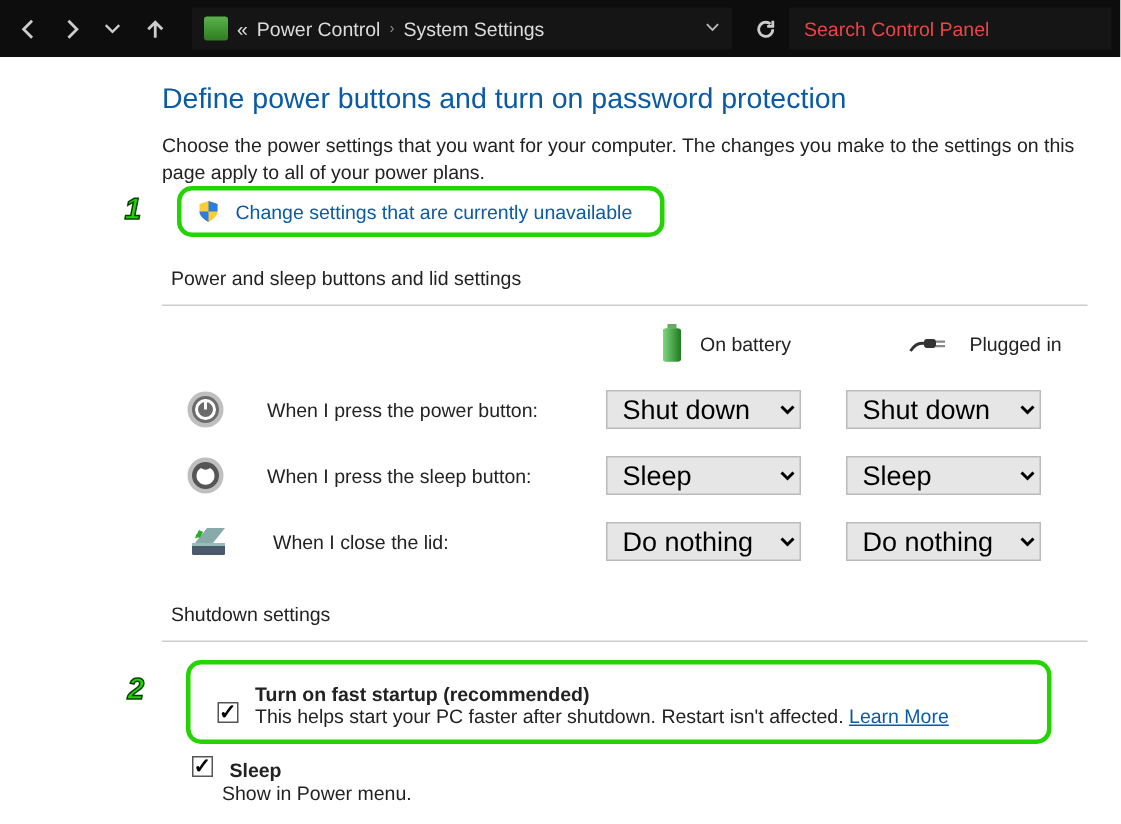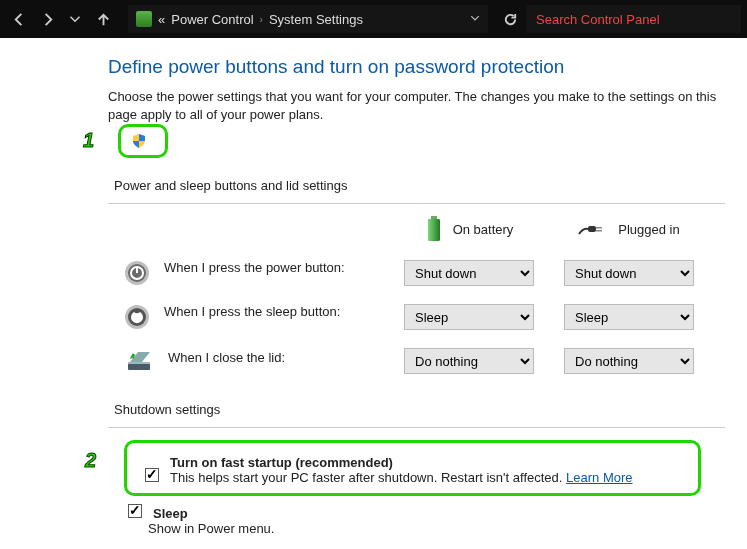--- a/index.html
+++ b/index.html
@@ -95,47 +95,47 @@
     font: italic 900 20px "Segoe UI", sans-serif;
     color:#22d400;
     -webkit-text-stroke: 1px #0a3d00;
   }
   .section-title { margin: 6px 0 10px 6px; }
   .section-rule { border:0;border-top:1px solid #ccc;margin:2px 0 12px 0;}
   
   .cols-row {
     display:grid;
     grid-template-columns: 250px 130px 130px;
-    column-gap: 30px;
+    column-gap: 44px;
     margin-left: 16px;
     margin-bottom: 18px;
     align-items:center;
   }
   .col-cell { display:flex; align-items:center; gap:10px; justify-content:center;}
   .battery-icon{width:18px;height:26px;}
   .plug-icon{width:30px;height:14px;}
   
   .setting-row {
     display:grid;
     grid-template-columns: 250px 130px 130px;
     column-gap: 30px;
     margin-left: 16px;
     margin-bottom: 18px;
     align-items:center;
   }
-  .setting-label { display:flex; align-items:flex-start; gap:14px;}
+  .setting-label { display:flex; align-items:center; gap:28px;}
   .circle-icon{width:26px;height:26px;flex:none}
   .lid-icon{width:30px;height:22px;flex:none}
   select.win {
     width: 130px;
     height: 26px;
     background: #e6e6e6;
     border: 1px solid #bbb;
     font-family: inherit;
-    font-size: 13px;
+    font-size: 18px;
     padding: 0 6px;
   }
   
   .shutdown-box {
     border: 3px solid #22d400;
     border-radius: 10px;
     padding: 8px 14px;
     margin: 6px 24px 6px 16px;
     position: relative;
   }
@@ -209,20 +209,21 @@
   <div class="change-row">
     <span class="annot">1</span>
     <span class="shield">
       <svg viewBox="0 0 16 16">
           <path d="M8 1 L14 3 V8 C14 12 8 15 8 15 C8 15 2 12 2 8 V3 Z" fill="#ffcc33"></path>
           <path d="M8 1 L14 3 V8 L8 8 Z" fill="#2a7de1"></path>
           <path d="M8 8 L2 8 V3 L8 1 Z" fill="#2a7de1" opacity="0"></path>
           <path d="M2 8 H8 V15 C8 15 2 12 2 8" fill="#2a7de1"></path>
         </svg>
     </span>
+    <span class="link">Change settings that are currently unavailable</span>
   </div>
 
   
   <div class="section-title">Power and sleep buttons and lid settings</div>
   <hr class="section-rule">
 
   <div class="cols-row">
     <div></div>
     <div class="col-cell">
       <span class="battery-icon">

